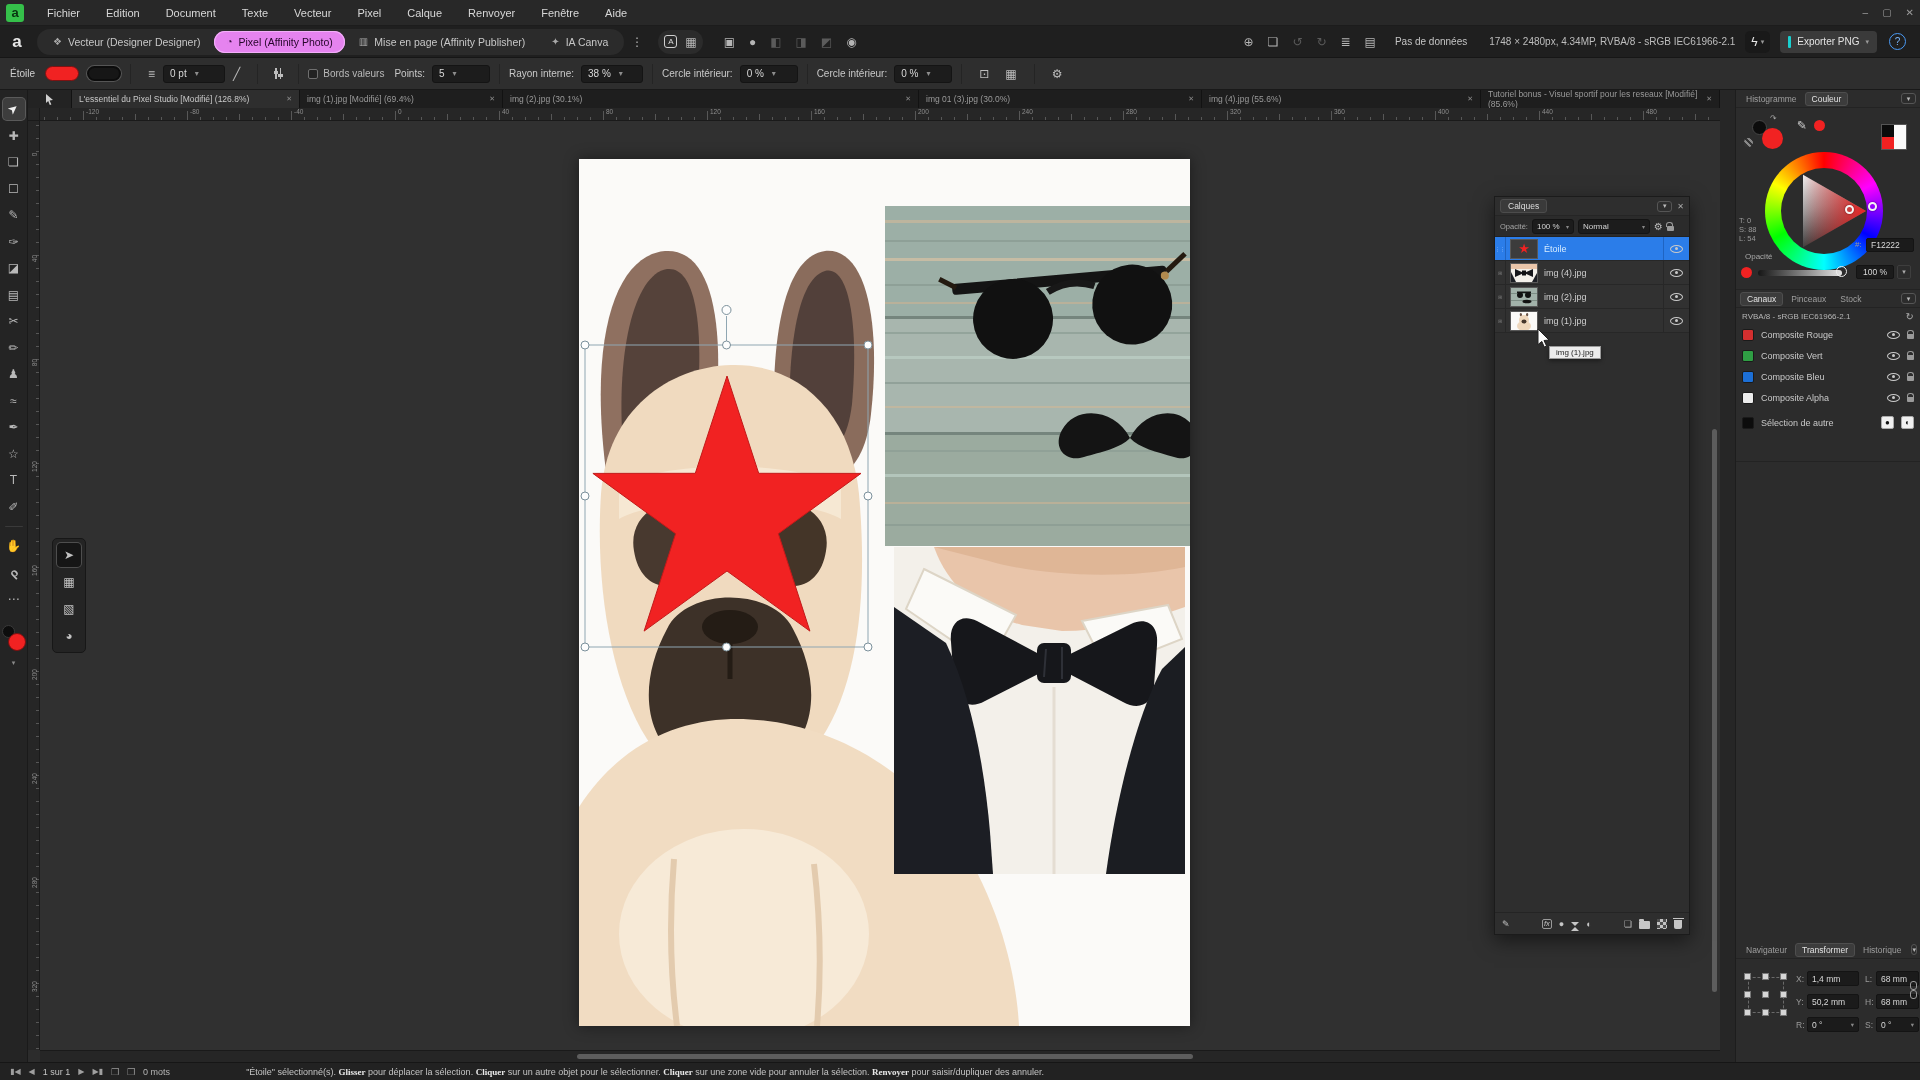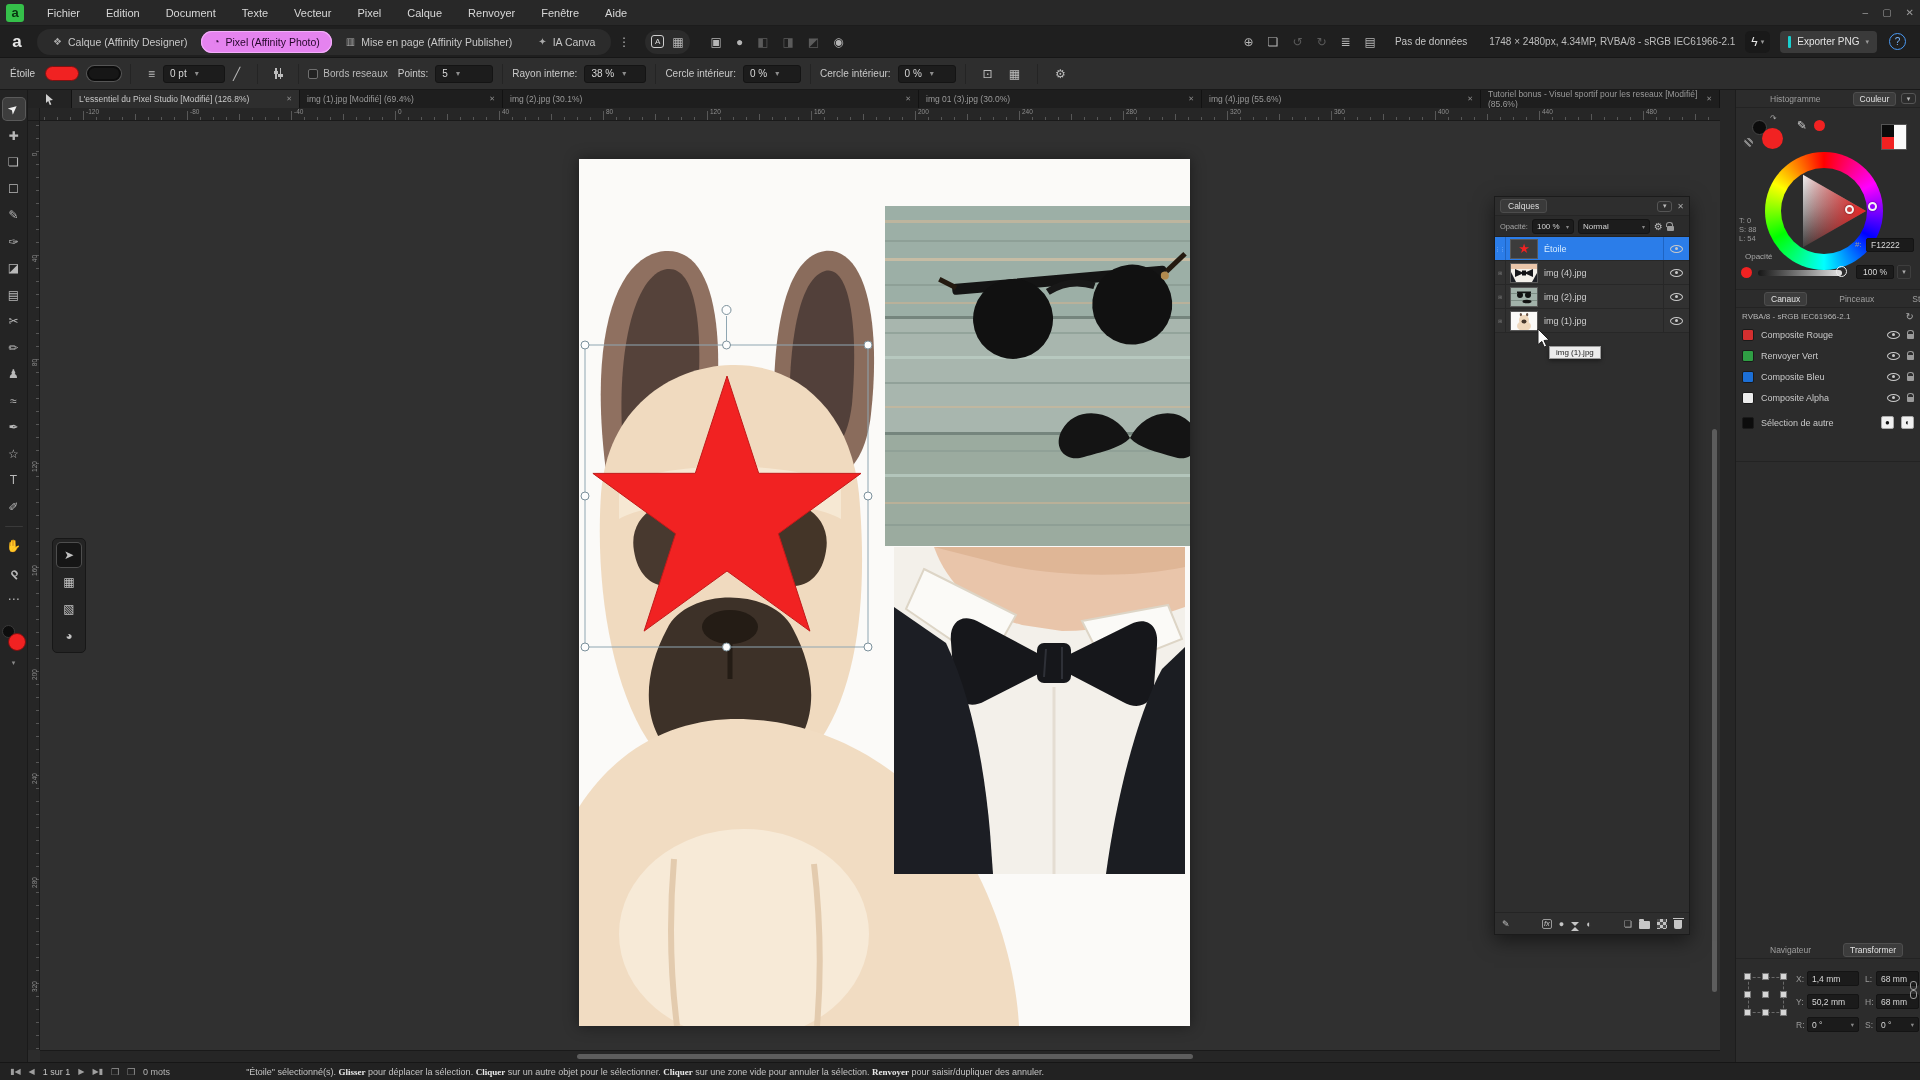--- a/index.html
+++ b/index.html
@@ -106,21 +106,21 @@
   .hg{width:0;height:0;border-left:4px solid transparent;border-right:4px solid transparent;border-top:4px solid #c6c6c6;position:relative;}
   .hg::after{content:"";position:absolute;left:-4px;top:1px;border-left:4px solid transparent;border-right:4px solid transparent;border-bottom:4px solid #c6c6c6;}
   .folder{width:11px;height:8px;background:#c6c6c6;border-radius:1px;position:relative;margin-top:2px;}
   .folder::before{content:"";position:absolute;top:-2px;left:0;width:5px;height:2px;background:#c6c6c6;border-radius:1px 1px 0 0;}
   .checker{width:10px;height:10px;background:repeating-conic-gradient(#c2c2c2 0 25%,#4e4e4e 0 50%) 0 0/6px 6px;}
   .trash{width:8px;height:9px;background:#c6c6c6;border-radius:0 0 2px 2px;position:relative;margin-top:2px;}
   .trash::before{content:"";position:absolute;top:-2.5px;left:-1.5px;width:11px;height:1.5px;background:#c6c6c6;}
   
   #dock{left:1735px;top:90px;width:185px;height:972px;background:#2c2c2c;border-left:1px solid #1d1d1d;}
   .dock-tabs{height:18px;display:flex;align-items:center;gap:2px;padding:0 4px;background:#2c2c2c;border-bottom:1px solid #232323;font-size:8.5px;color:#9f9f9f;}
-  .dock-tabs .dt{padding:0 6px;line-height:12px;margin-left:24px;}
+  .dock-tabs .dt{padding:0 6px;line-height:12px;}
   .dock-tabs .dt.active{background:#3c3c3c;border:1px solid #4e4e4e;border-radius:3px;color:#e2e2e2;}
   .lock{width:7px;height:5px;background:#9a9a9a;border-radius:1px;position:relative;margin-top:4px;}
   .lock::before{content:"";position:absolute;width:5px;height:4px;border:1.5px solid #9a9a9a;border-bottom:none;border-radius:3px 3px 0 0;top:-4px;left:-0.5px;}
   
   #colorbody{position:relative;height:182px;border-bottom:1px solid #232323;}
   #wheel{position:absolute;left:29px;top:44px;width:118px;height:118px;border-radius:50%;background:conic-gradient(from 0deg,#f00,#f0f 17%,#00f 33%,#0ff 50%,#0f0 67%,#ff0 83%,#f00);}
   #wheel::after{content:"";position:absolute;inset:16px;border-radius:50%;background:#2c2c2c;}
   #tri{position:absolute;left:46px;top:61px;width:84px;height:84px;clip-path:polygon(100% 50%,25% 6.7%,25% 93.3%);background:linear-gradient(to right,rgba(241,34,34,0) 25%,rgba(241,34,34,.95)),linear-gradient(160deg,#fafafa 8%,#9c9c9c 45%,#0b0b0b 92%);z-index:1;}
   .wmark{position:absolute;width:9px;height:9px;border:2px solid #f5f5f5;border-radius:50%;z-index:2;box-shadow:0 0 2px rgba(0,0,0,.6);}
   #cwell .b{position:absolute;left:10px;top:6px;width:15px;height:15px;border-radius:50%;background:#0c0c0c;border:1px solid #444;}
@@ -188,21 +188,21 @@
       <span>▢</span>
       <span>✕</span>
     </div>
   </div>
 
   <div class="abs" id="personabar">
     <div id="pa-logo">a</div>
     <div class="pill-wrap">
       <div class="persona">
         <span class="pic">❖</span>
-        <span>Calque (Affinity Designer)</span>
+        <span>Vecteur (Designer Designer)</span>
       </div>
       <div class="persona active">
         <span class="pic">◔</span>
         <span>Pixel (Affinity Photo)</span>
       </div>
       <div class="persona">
         <span class="pic">▥</span>
         <span>Mise en page (Affinity Publisher)</span>
       </div>
       <div class="persona">
@@ -256,21 +256,21 @@
         <span class="car">▾</span>
     </div>
     <span class="ctx-ic">╱</span>
     <span class="vsep"></span>
     <span class="sliders">
         <i></i>
         <i></i>
       </span>
     <span class="vsep"></span>
     <span class="ck"></span>
-    <span style="color:#b9b9b9">Bords reseaux</span>
+    <span style="color:#b9b9b9">Bords valeurs</span>
     <span style="width:10px"></span>
     <span style="color:#c9c9c9">Points:</span>
     <div class="fld" style="width:58px;margin-left:7px">
       <span>5</span>
         <span class="car">▾</span>
     </div>
     <span class="vsep"></span>
     <span style="color:#c9c9c9">Rayon interne:</span>
     <div class="fld" style="width:62px;margin-left:7px">
       <span>38 %</span>
@@ -905,21 +905,21 @@
         <span style="font-size:10px;color:#aaa">↻</span>
       </div>
       <div class="chrow">
         <span class="chsw" style="background:#d32f2f"></span>
         <span class="chname">Composite Rouge</span>
         <span class="eye"></span>
           <span class="lock dimlock"></span>
       </div>
       <div class="chrow">
         <span class="chsw" style="background:#2f9e44"></span>
-        <span class="chname">Renvoyer Vert</span>
+        <span class="chname">Composite Vert</span>
         <span class="eye"></span>
           <span class="lock dimlock"></span>
       </div>
       <div class="chrow">
         <span class="chsw" style="background:#1c6fd6"></span>
         <span class="chname">Composite Bleu</span>
         <span class="eye"></span>
           <span class="lock dimlock"></span>
       </div>
       <div class="chrow">

